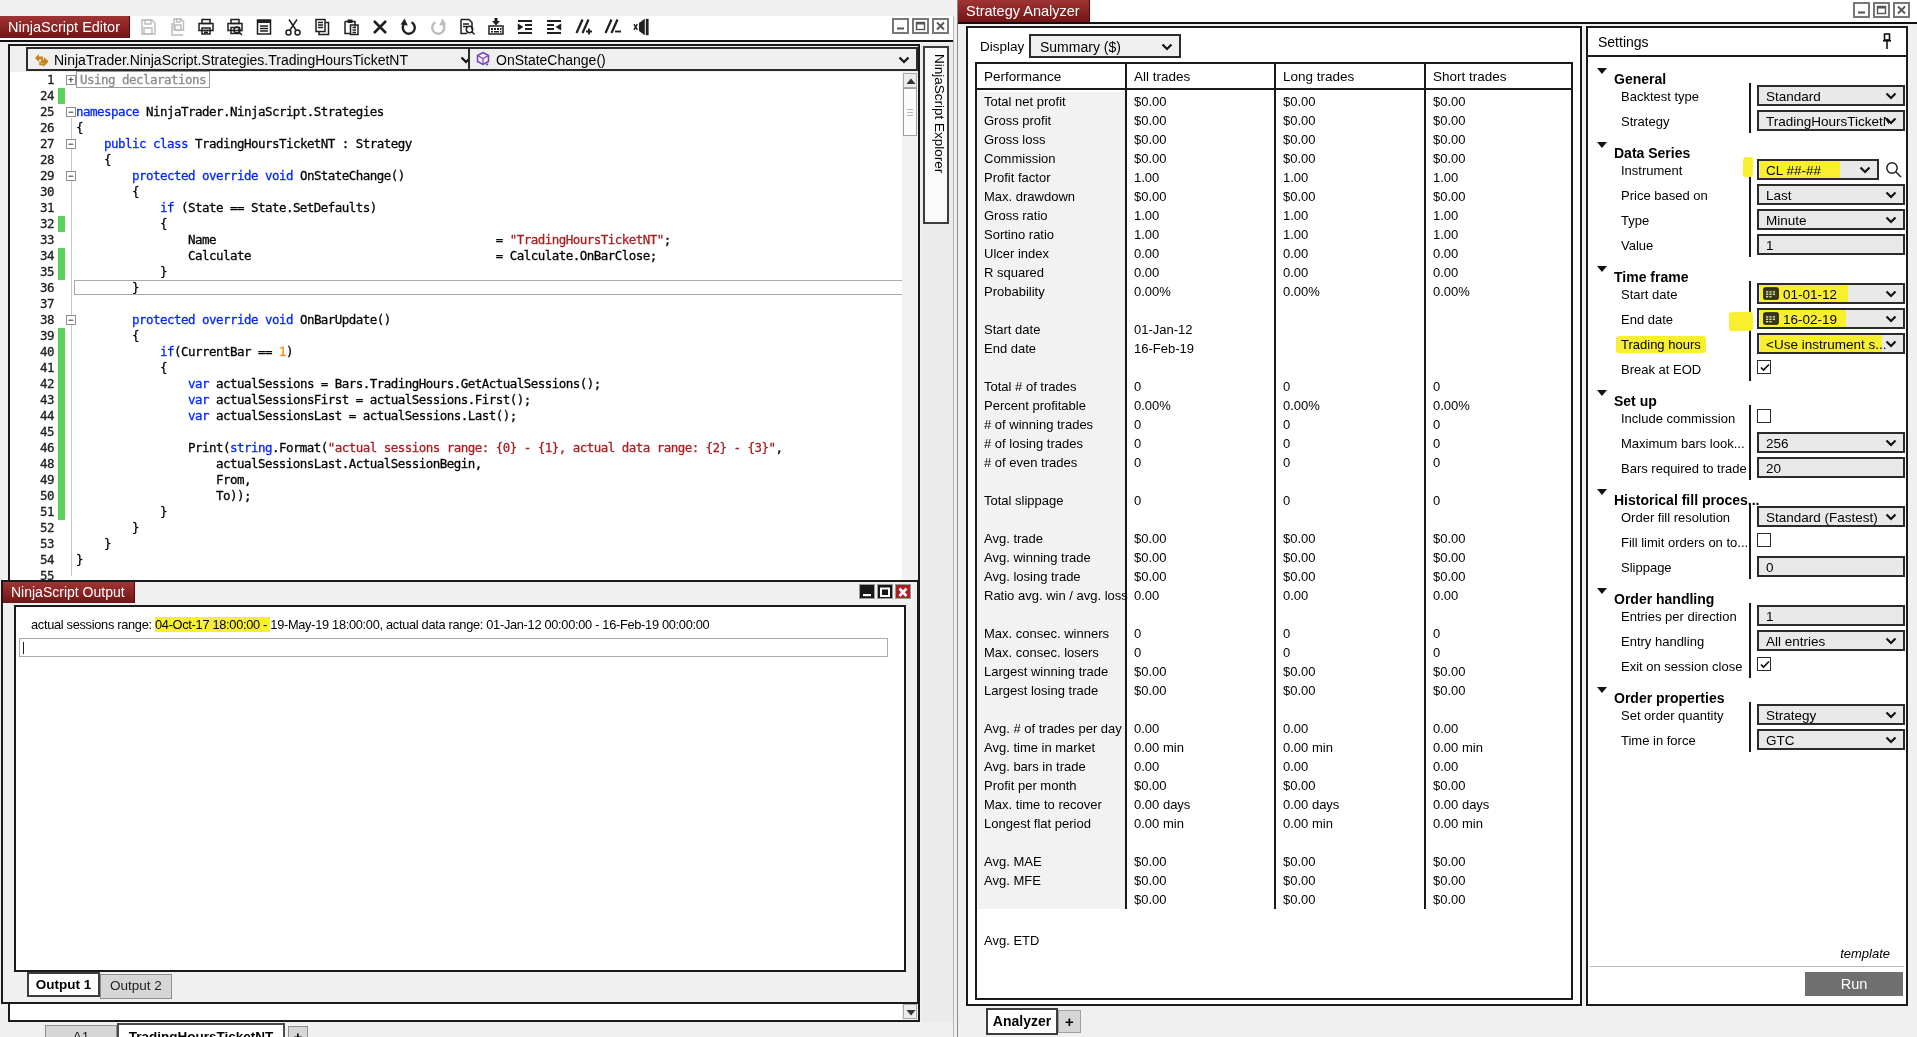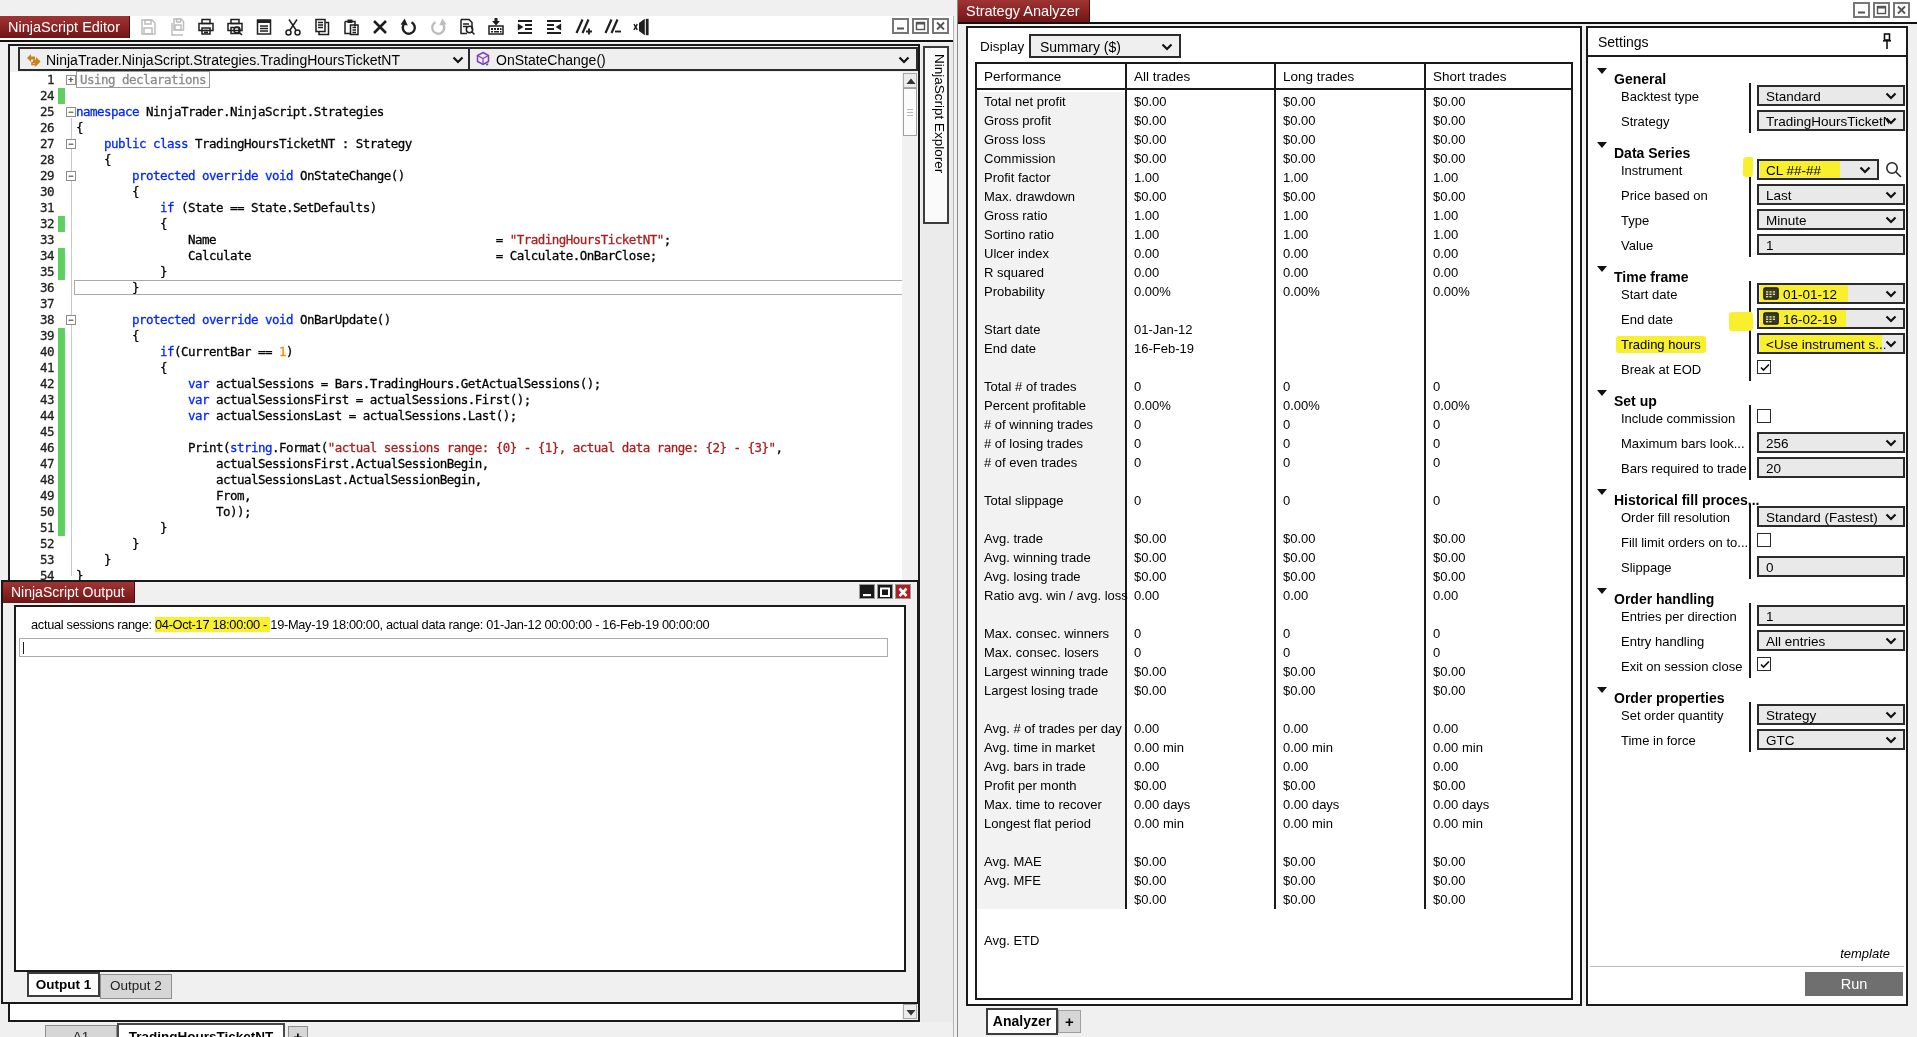--- a/index.html
+++ b/index.html
@@ -265,21 +265,21 @@
       <div class="wbtn">
           <svg viewBox="0 0 13 12">
             <path d="M3 2.5 L10 9.5 M10 2.5 L3 9.5" stroke="#555" stroke-width="1.8"></path>
           </svg>
         </div>
     </div>
   </div>
 
   <div id="editor-content">
     <div class="dd-row">
-      <div class="dropdown" id="class-dd" style="left:8px;width:454px;">
+      <div class="dropdown" id="class-dd" style="left:16px;width:454px;">
         <svg class="dd-icon" viewBox="0 0 17 17">
           <path d="M2 7 L6 3 L6 5.5 L10 5.5 L10 8.5 L6 8.5 L6 11 Z" fill="#c8821d"></path>
           <path d="M15 10 L11 14 L11 11.5 L7 11.5 L7 13.5 L11 13.5" fill="none" stroke="#c8821d" stroke-width="1.6"></path>
           <path d="M15 10 L11 6 L11 8.5 L8 8.5 L8 11.5 L11 11.5 L11 14 Z" fill="#c8821d"></path>
         </svg>
         <span class="dd-text">NinjaTrader.NinjaScript.Strategies.TradingHoursTicketNT</span>
         <svg class="chev" viewBox="0 0 12 8">
             <polyline points="1.5,1.5 6,6 10.5,1.5"></polyline>
           </svg>
       </div>
@@ -316,21 +316,20 @@
           <div class="cl"><span class="num">37</span><span class="code"></span></div>
           <div class="cl"><span class="num">38</span><span class="fold">−</span><span class="code"><span>        </span><span class="kw">protected</span><span> </span><span class="kw">override</span><span> </span><span class="kw">void</span><span> OnBarUpdate()</span></span></div>
           <div class="cl"><span class="num">39</span><span class="chg"></span><span class="code"><span>        {</span></span></div>
           <div class="cl"><span class="num">40</span><span class="chg"></span><span class="code"><span>            </span><span class="kw">if</span><span>(CurrentBar == </span><span class="num-lit">1</span><span>)</span></span></div>
           <div class="cl"><span class="num">41</span><span class="chg"></span><span class="code"><span>            {</span></span></div>
           <div class="cl"><span class="num">42</span><span class="chg"></span><span class="code"><span>                </span><span class="kw">var</span><span> actualSessions = Bars.TradingHours.GetActualSessions();</span></span></div>
           <div class="cl"><span class="num">43</span><span class="chg"></span><span class="code"><span>                </span><span class="kw">var</span><span> actualSessionsFirst = actualSessions.First();</span></span></div>
           <div class="cl"><span class="num">44</span><span class="chg"></span><span class="code"><span>                </span><span class="kw">var</span><span> actualSessionsLast = actualSessions.Last();</span></span></div>
           <div class="cl"><span class="num">45</span><span class="chg"></span><span class="code"></span></div>
           <div class="cl"><span class="num">46</span><span class="chg"></span><span class="code"><span>                Print(</span><span class="kw">string</span><span>.Format(</span><span class="str">"actual sessions range: {0} - {1}, actual data range: {2} - {3}"</span><span>,</span></span></div>
-          <div class="cl"><span class="num">47</span><span class="chg"></span><span class="code"><span>                    actualSessionsFirst.ActualSessionBegin,</span></span></div>
           <div class="cl"><span class="num">48</span><span class="chg"></span><span class="code"><span>                    actualSessionsLast.ActualSessionBegin,</span></span></div>
           <div class="cl"><span class="num">49</span><span class="chg"></span><span class="code"><span>                    From,</span></span></div>
           <div class="cl"><span class="num">50</span><span class="chg"></span><span class="code"><span>                    To));</span></span></div>
           <div class="cl"><span class="num">51</span><span class="chg"></span><span class="code"><span>            }</span></span></div>
           <div class="cl"><span class="num">52</span><span class="code"><span>        }</span></span></div>
           <div class="cl"><span class="num">53</span><span class="code"><span>    }</span></span></div>
           <div class="cl"><span class="num">54</span><span class="code"><span>}</span></span></div>
           <div class="cl"><span class="num">55</span><span class="code"></span></div>
         </div>
     </div>

